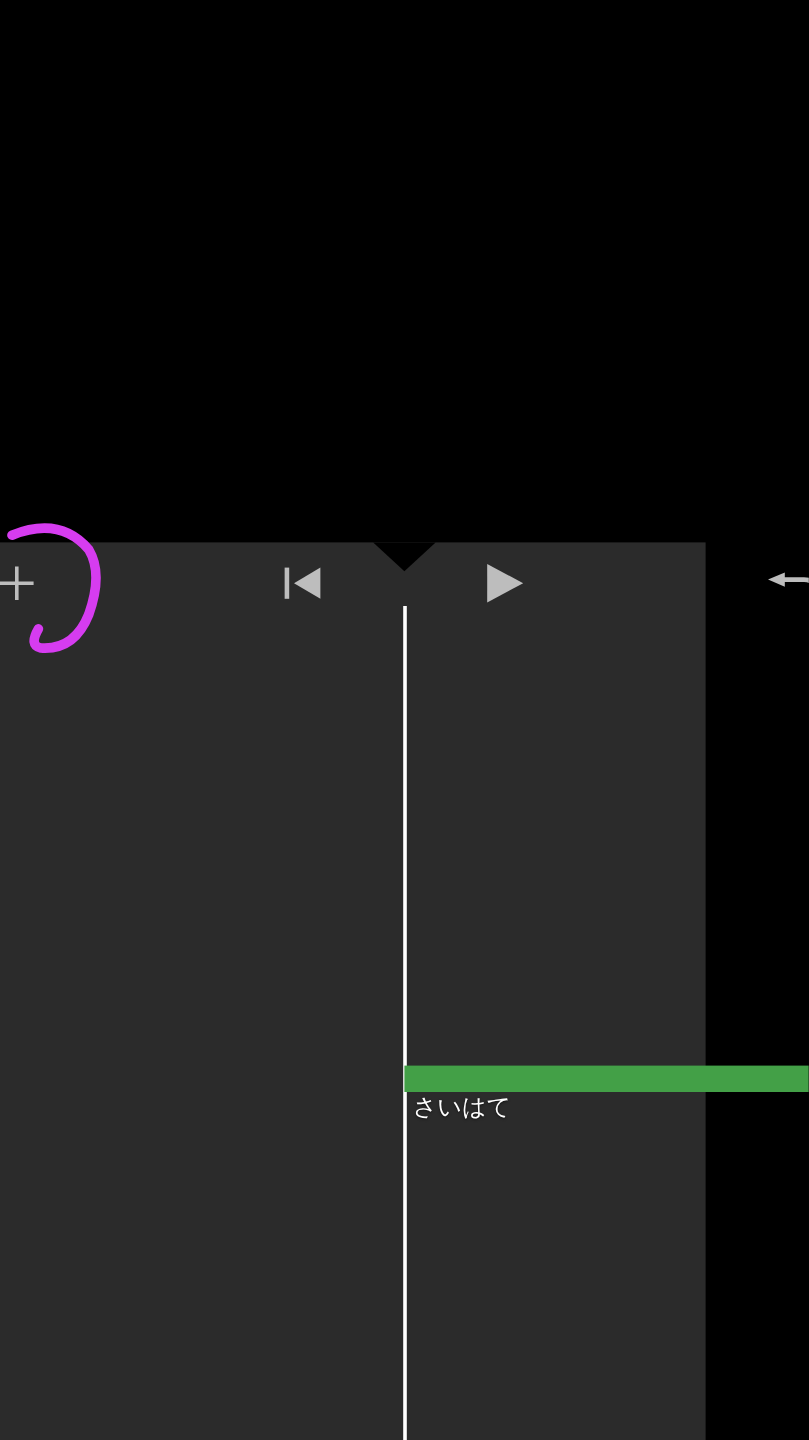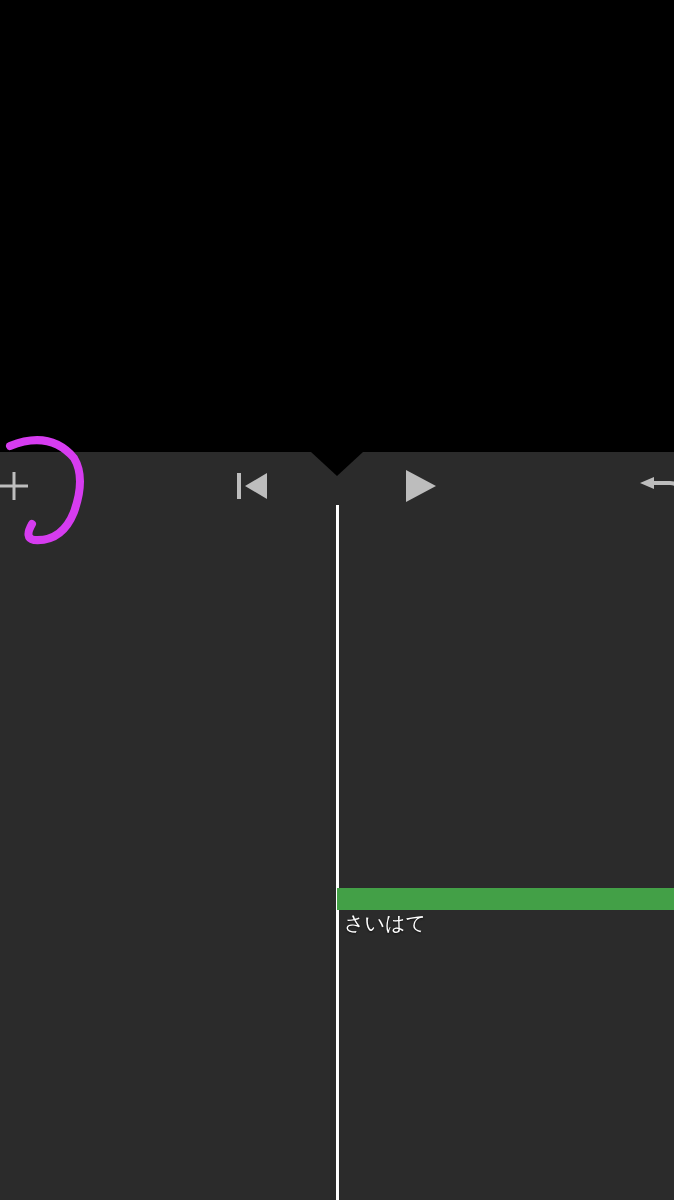--- a/index.html
+++ b/index.html
@@ -21,21 +21,21 @@
     left: 0;
     top: 0;
     width: 674px;
     height: 452px;
     background: #000;
   }
   .timeline-panel {
     position: absolute;
     left: 0;
     top: 452px;
-    width: 674px;
+    width: 588px;
     height: 748px;
     background: #2b2b2b;
   }
   
   .playhead-notch {
     position: absolute;
     left: 311px; 
     top: 0;
     width: 0;
     height: 0;

